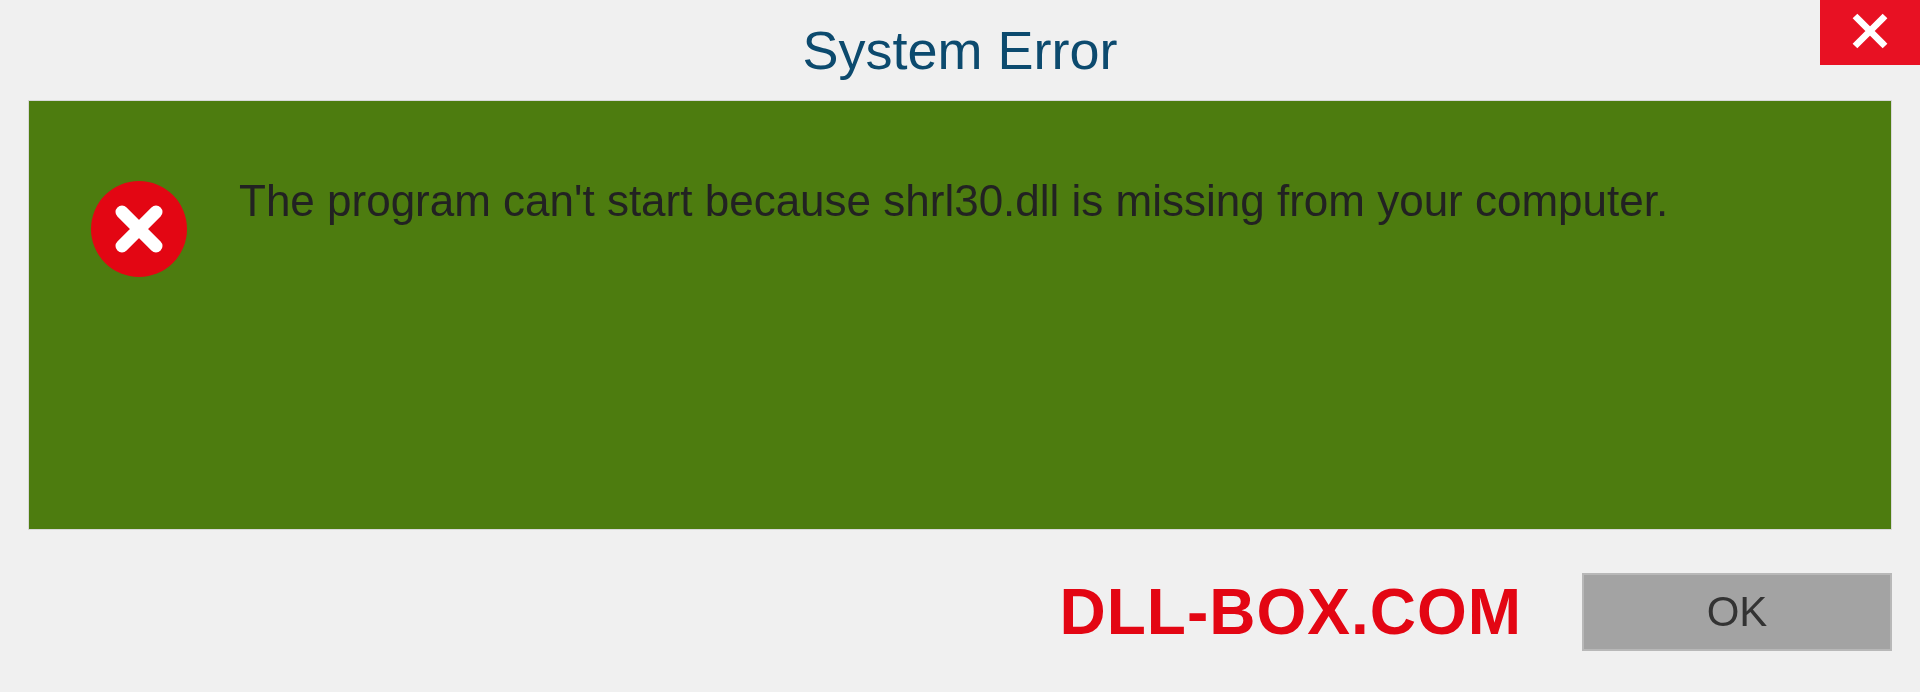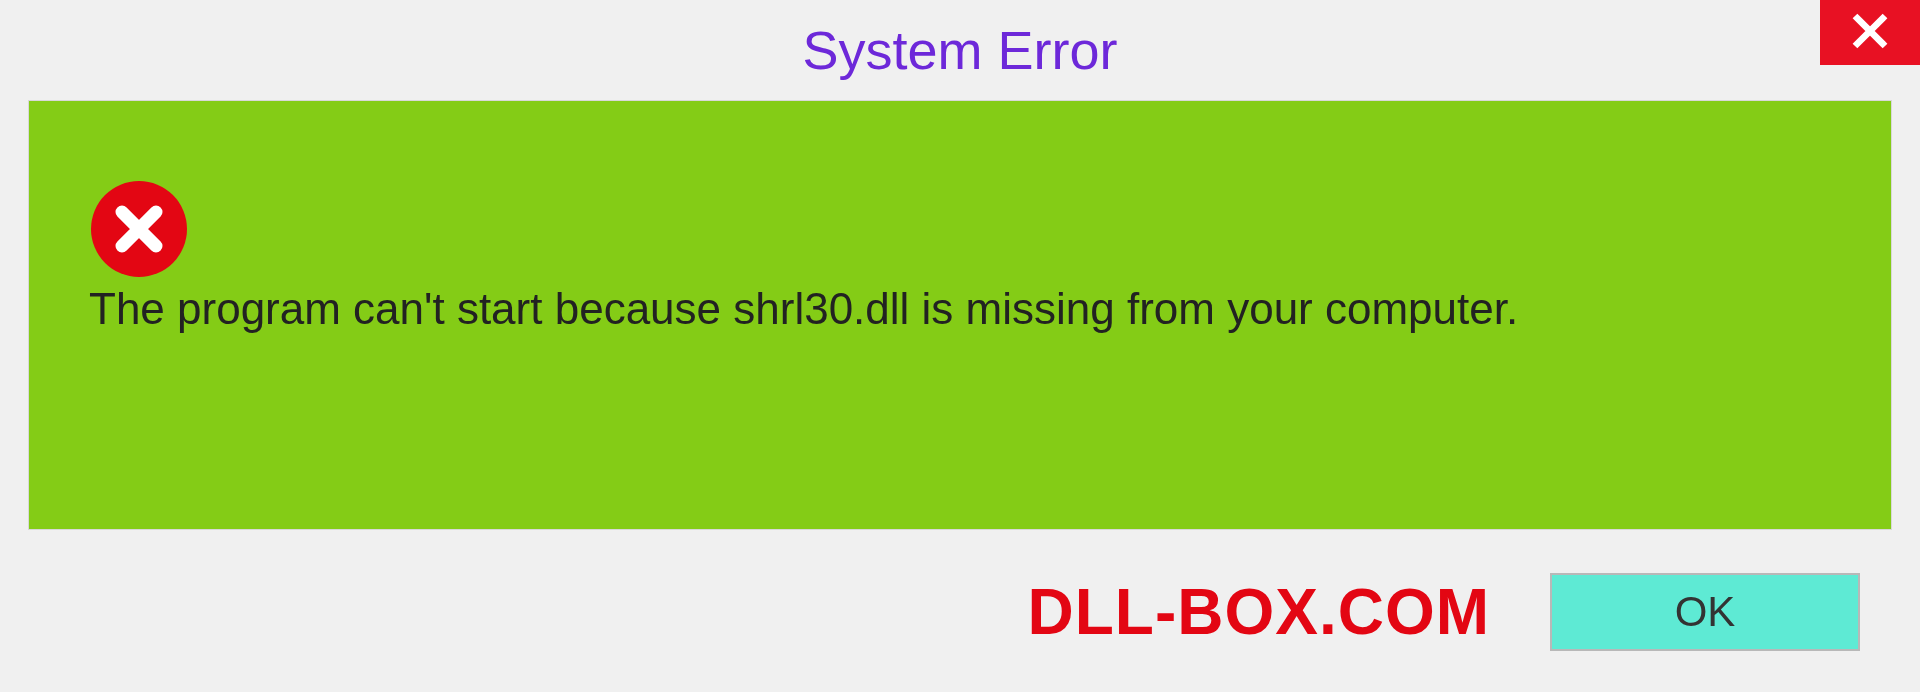--- a/index.html
+++ b/index.html
@@ -18,48 +18,47 @@
     .titlebar {
       width: 100%;
       height: 100px;
       display: flex;
       align-items: center;
       justify-content: center;
       position: relative;
     }
     .title-text {
       font-size: 54px;
-      color: #6d28d9;
+      color: #0c4a6e;
       font-weight: 400;
     }
     .close-btn {
       position: absolute;
       top: 0;
       right: 0;
       width: 100px;
       height: 65px;
       background: #e81123;
       display: flex;
       align-items: center;
       justify-content: center;
       cursor: pointer;
     }
     .close-btn svg {
       width: 38px;
       height: 38px;
     }
     .content-panel {
       margin: 0 28px;
-      background: #84cc16;
+      background: #4d7c0f;
       border: 1px solid #d8d8d8;
       height: 430px;
       display: flex;
       align-items: flex-start;
       padding: 70px 50px 50px 60px;
-      flex-direction: column;
     }
     .error-icon {
       flex-shrink: 0;
       width: 100px;
       height: 100px;
       margin-right: 50px;
       margin-top: 8px;
     }
     .error-icon svg {
       width: 100%;
@@ -73,34 +72,34 @@
     }
     .footer {
       position: absolute;
       bottom: 0;
       left: 0;
       right: 0;
       height: 140px;
       display: flex;
       align-items: center;
       justify-content: flex-end;
-      padding: 0 60px 20px 60px;
+      padding: 0 28px 20px 60px;
     }
     .watermark {
       font-size: 64px;
       font-weight: 900;
       color: #e30613;
       letter-spacing: 1px;
       margin-right: 60px;
       font-family: Arial, sans-serif;
     }
     .ok-button {
       width: 310px;
       height: 78px;
-      background: #5eead4;
+      background: #a3a3a3;
       border: 2px solid #b8b8b8;
       font-size: 42px;
       color: #333;
       display: flex;
       align-items: center;
       justify-content: center;
       cursor: pointer;
       font-family: "Segoe UI", Tahoma, sans-serif;
     }
   </style>

